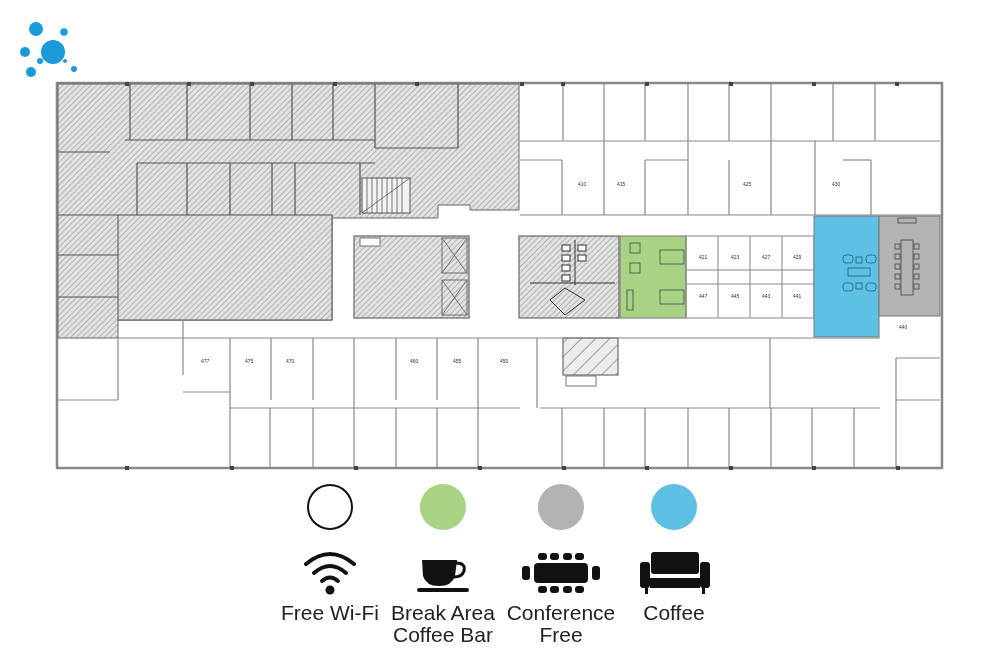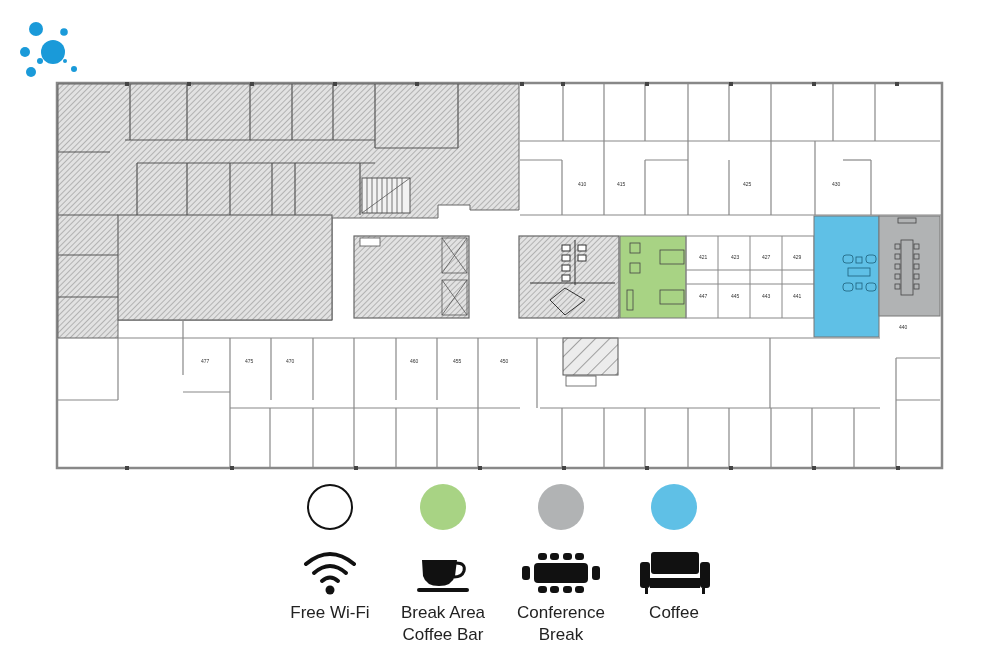--- a/index.html
+++ b/index.html
@@ -4,21 +4,21 @@
   <style>
     html, body { margin: 0; padding: 0; background: #ffffff; }
     body { width: 1000px; height: 666px; position: relative; overflow: hidden; font-family: "Liberation Sans", sans-serif; }
     .logo { position: absolute; left: 14px; top: 18px; width: 70px; height: 60px; }
     .plan { position: absolute; left: 0; top: 0; width: 1000px; height: 480px; }
     .room-label { font-family: "Liberation Sans", sans-serif; font-size: 5px; fill: #333; }
     .legend { position: absolute; left: 0; top: 478px; width: 1000px; height: 188px; }
     .legend-item { position: absolute; top: 0; width: 140px; text-align: center; }
     .legend-swatch { position: absolute; top: 6px; width: 46px; height: 46px; border-radius: 50%; box-sizing: border-box; }
     .legend-icon { position: absolute; top: 72px; }
-    .legend-label { position: absolute; top: 124px; width: 140px; text-align: center; font-size: 17px; line-height: 22px; color: #222; white-space: pre-line; }
+    .legend-label { position: absolute; top: 124px; width: 140px; text-align: center; font-size: 21px; line-height: 22px; color: #222; white-space: pre-line; }
   </style>
 </head>
 <body>
 
 <svg class="logo" viewBox="0 0 70 60">
   <g fill="#1a9ad9">
     <circle cx="22" cy="11" r="7"></circle>
     <circle cx="39" cy="34" r="12"></circle>
     <circle cx="50" cy="14" r="3.8"></circle>
     <circle cx="11" cy="34" r="5"></circle>
@@ -294,21 +294,21 @@
           <rect x="57" y="3" width="9" height="7" rx="3"></rect>
         <rect x="20" y="36" width="9" height="7" rx="3"></rect>
           <rect x="32" y="36" width="9" height="7" rx="3"></rect>
         <rect x="45" y="36" width="9" height="7" rx="3"></rect>
           <rect x="57" y="36" width="9" height="7" rx="3"></rect>
         <rect x="4" y="16" width="8" height="14" rx="3"></rect>
           <rect x="74" y="16" width="8" height="14" rx="3"></rect>
       </g>
     </svg>
     <div class="legend-label">Conference
-Break</div>
+Free</div>
   </div>
 
   <div class="legend-item" style="left:604px;">
     <div class="legend-swatch" style="left:47px; background:#5fc0e6;"></div>
     <svg class="legend-icon" style="left:34px;" width="74" height="46" viewBox="0 0 74 46">
       <g fill="#111">
         <rect x="13" y="2" width="48" height="22" rx="3"></rect>
         <rect x="2" y="12" width="10" height="26" rx="3"></rect>
         <rect x="62" y="12" width="10" height="26" rx="3"></rect>
         <rect x="12" y="28" width="50" height="10"></rect>

